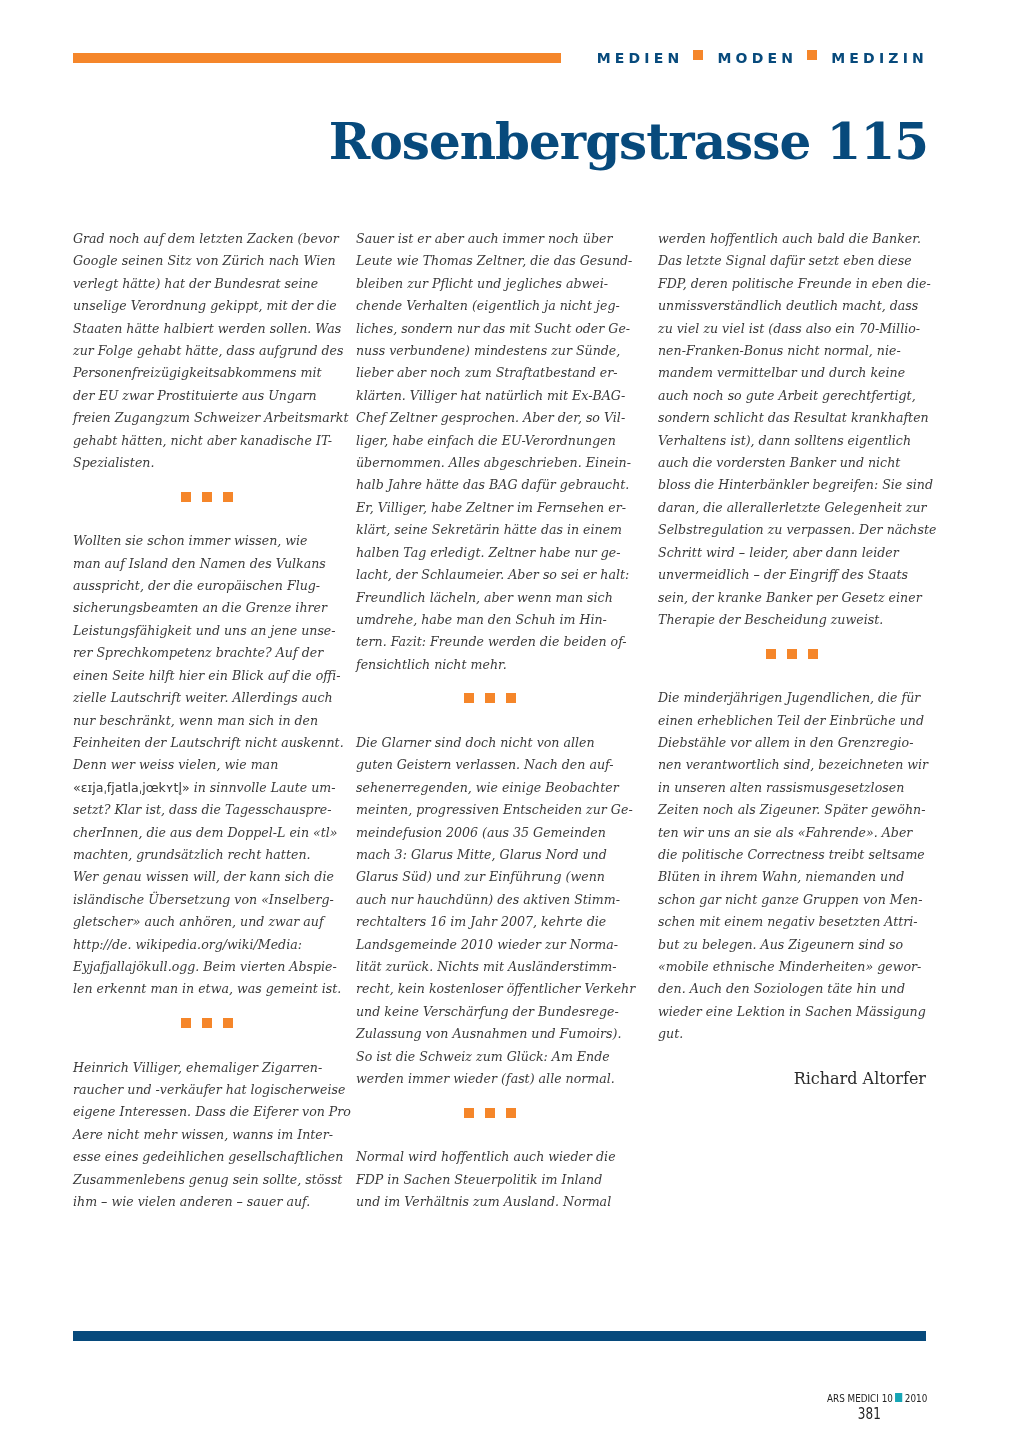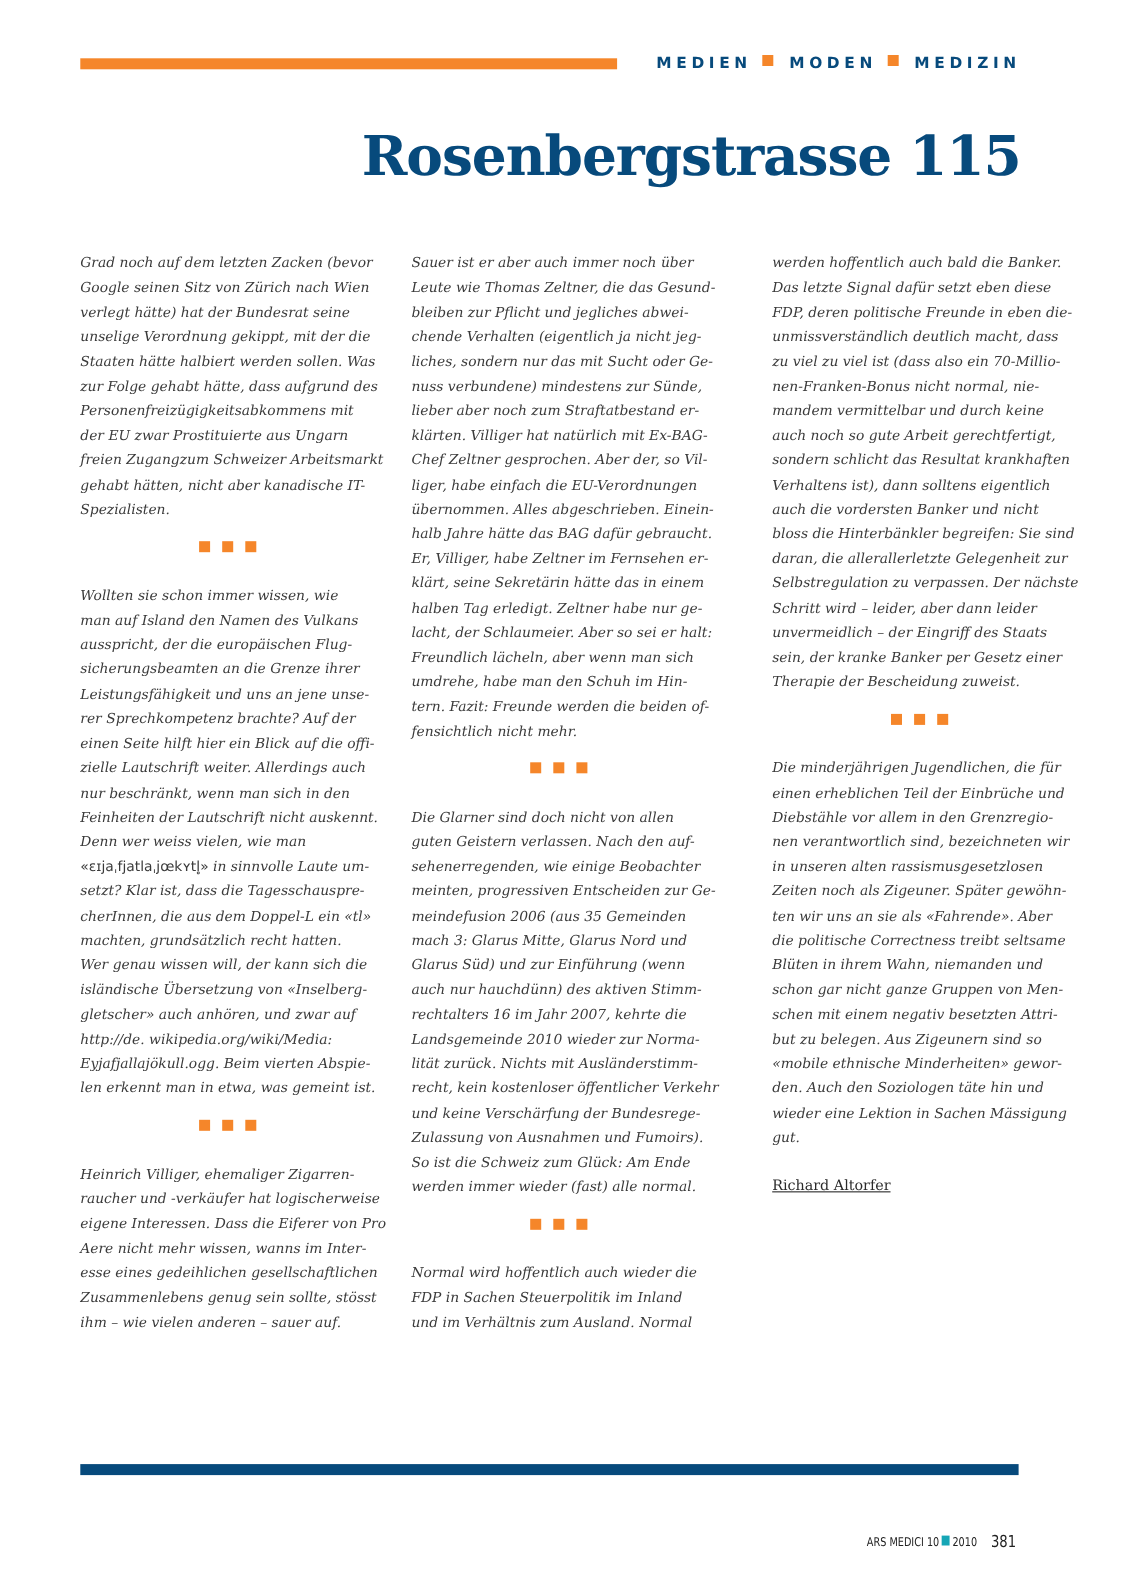--- a/index.html
+++ b/index.html
@@ -3,29 +3,29 @@
   <meta charset="utf-8">
   <style>
     html, body { margin: 0; padding: 0; background: #ffffff; }
     body { width: 1024px; height: 1448px; position: relative; overflow: hidden; font-family: "DejaVu Serif", serif; }
     .top-bar { position: absolute; left: 73px; top: 53px; width: 488px; height: 10px; background: #f5862a; }
     .section-nav { position: absolute; right: 96px; top: 50px; font-family: "DejaVu Sans", sans-serif; font-weight: bold; font-size: 14px; letter-spacing: 4.2px; color: #074a7c; white-space: nowrap; display: flex; align-items: flex-start; }
     .section-nav .sq { display: inline-block; width: 10px; height: 10px; background: #f5862a; margin: 0 14px 0 10px; }
     .title { position: absolute; right: 96px; top: 112px; font-family: "DejaVu Serif", serif; font-weight: bold; font-size: 50px; color: #074a7c; letter-spacing: -1px; white-space: nowrap; margin: 0; }
     .col { position: absolute; top: 228px; width: 268px; font-family: "DejaVu Serif", serif; font-style: italic; font-size: 12.6px; line-height: 22.4px; color: #3a3a3a; }
     .col1 { left: 73px; }
-    .col2 { left: 374px; }
-    .col3 { left: 658px; margin-left: 44px; }
+    .col2 { left: 356px; }
+    .col3 { left: 658px; }
     .line { display: block; white-space: nowrap; }
     .sep { display: flex; justify-content: center; gap: 11px; height: 22.4px; align-items: center; margin: 11px 0 22.4px 0; }
     .sep span { width: 10px; height: 10px; background: #f5862a; display: inline-block; }
     .ipa { font-style: normal; font-family: "DejaVu Sans", sans-serif; }
-    .author { font-style: normal; text-align: left; font-size: 13px; margin-top: 22px; color: #2a2a2a; text-decoration: underline; }
+    .author { font-style: normal; text-align: right; font-size: 16px; margin-top: 22px; color: #2a2a2a; }
     .bottom-bar { position: absolute; left: 73px; top: 1331px; width: 853px; height: 10px; background: #074a7c; }
-    .footer { position: absolute; right: 97px; top: 1392px; font-family: "DejaVu Sans", sans-serif; color: #222; display: flex; align-items: center; white-space: nowrap; }
+    .footer { position: absolute; right: 97px; top: 1392px; font-family: "DejaVu Sans", sans-serif; color: #222; display: flex; align-items: center; white-space: nowrap; flex-direction: column; }
     .footer .mag { font-size: 11px; transform: scaleX(0.8); transform-origin: right center; display: inline-block; letter-spacing: 0px; }
     .footer .sq { display: inline-block; width: 9px; height: 9px; background: #16a6b6; margin: 0 3px; }
     .footer .page { font-size: 15px; margin-left: 10px; transform: scaleX(0.8); display: inline-block; }
   </style>
 </head>
 <body>
 
 <div class="top-bar"></div>
 
 <nav class="section-nav">

